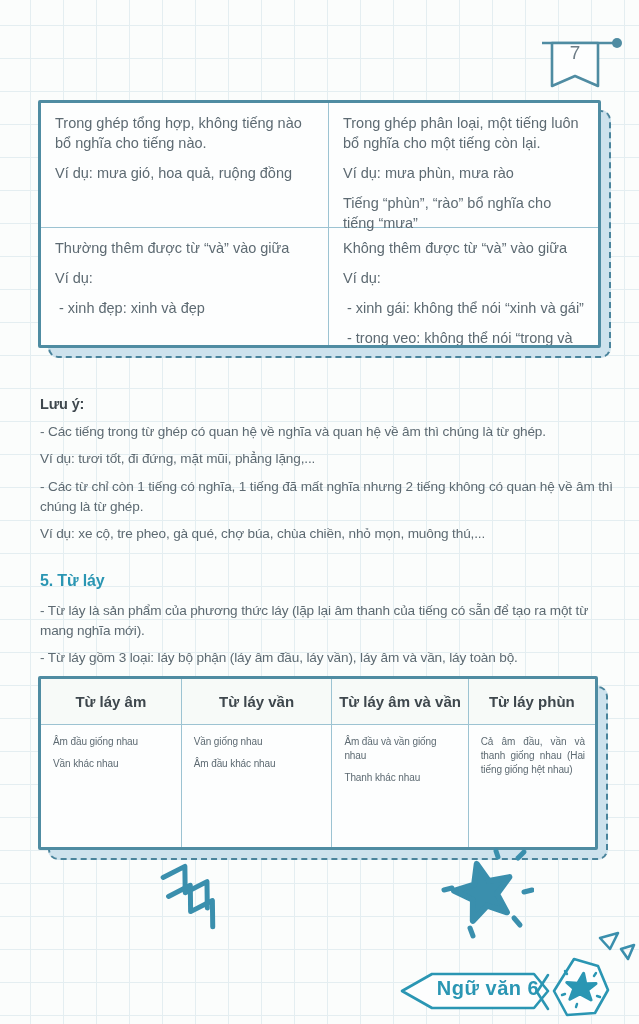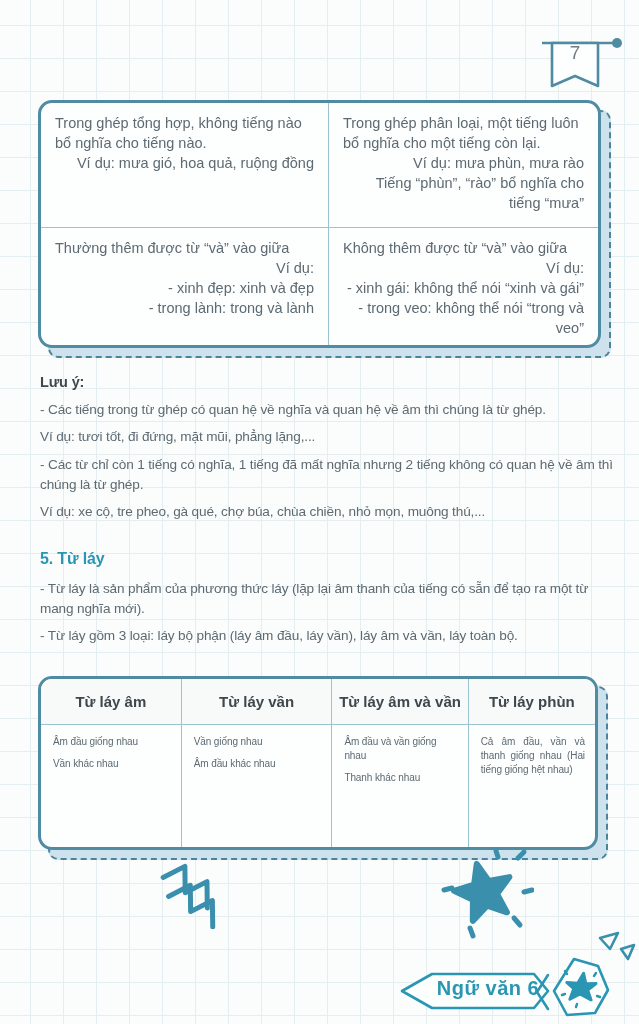--- a/index.html
+++ b/index.html
@@ -38,45 +38,45 @@
     position:absolute;inset:0;
     transform:translate(10px,10px);
     background:var(--shadow-fill);
     border:2px dashed var(--shadow-border);
     border-radius:10px;
   }
   .sticker-body{
     position:absolute;inset:0;
     background:#fdfefe;
     border:3px solid var(--teal-border);
-    border-radius:14px;
+    border-radius:2px;
     overflow:hidden;
   }
 
   
   .t1{left:38px;top:100px;width:563px;height:248px;}
   .t1 .sticker-body{
     display:grid;
     grid-template-columns:51.7% 48.3%;
     grid-template-rows:125px 1fr;
   }
   .t1 .cell{
     padding:10px 14px 6px 14px;
     font-size:14.5px;line-height:1.38;
   }
   .t1 .cell p{margin:0 0 0 0;}
-  .t1 .cell p + p{text-align:right;}
+  .t1 .cell p + p{margin-top:10px;}
   .t1 .c-tl{border-right:1.5px solid var(--divider);border-bottom:1.5px solid var(--divider);}
   .t1 .c-tr{border-bottom:1.5px solid var(--divider);}
   .t1 .c-bl{border-right:1.5px solid var(--divider);}
   .t1 .indent{padding-left:4px;}
 
   
   .notes{
-    position:absolute;left:40px;top:372px;width:576px;
+    position:absolute;left:40px;top:394px;width:576px;
     font-size:13.6px;line-height:1.5;letter-spacing:-0.15px;
   }
   .notes p{margin:0 0 7px 0;}
   .notes .note-heading{
     font-weight:bold;color:var(--dark);font-size:14.5px;margin-bottom:6px;
   }
   .notes .sec-heading{
     font-weight:bold;color:var(--teal-bright);font-size:16px;
     margin:24px 0 8px 0;
   }
@@ -145,21 +145,20 @@
       </div>
       <div class="cell c-tr">
         <p>Trong ghép phân loại, một tiếng luôn bổ nghĩa cho một tiếng còn lại.</p>
         <p>Ví dụ: mưa phùn, mưa rào</p>
         <p>Tiếng “phùn”, “rào” bổ nghĩa cho tiếng “mưa”</p>
       </div>
       <div class="cell c-bl">
         <p>Thường thêm được từ  “và” vào giữa</p>
         <p>Ví dụ:</p>
         <p class="indent">-  xinh đẹp: xinh và đẹp</p>
-        <p class="indent">-  trong lành: trong và lành</p>
       </div>
       <div class="cell c-br">
         <p>Không thêm được từ  “và” vào giữa</p>
         <p>Ví dụ:</p>
         <p class="indent">-  xinh gái: không thể nói “xinh và gái”</p>
         <p class="indent">-  trong veo: không thể nói “trong và veo”</p>
       </div>
     </div>
   </div>
 

